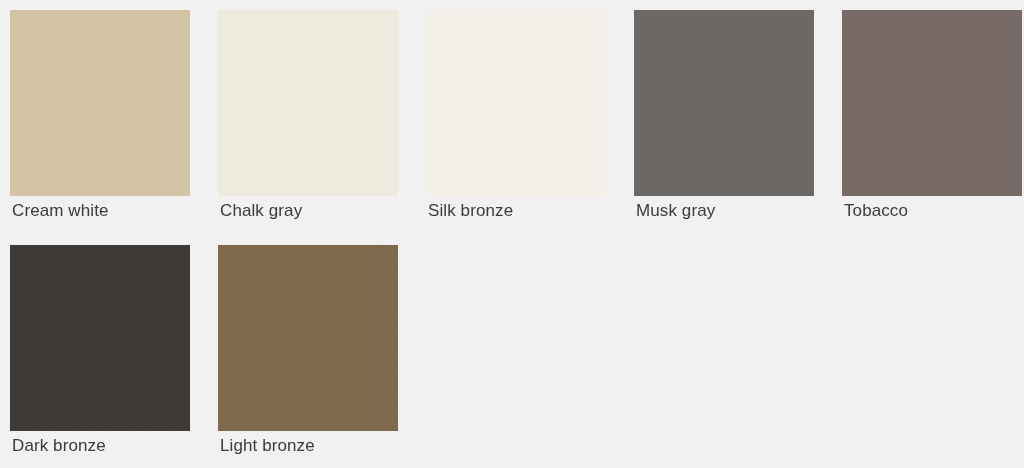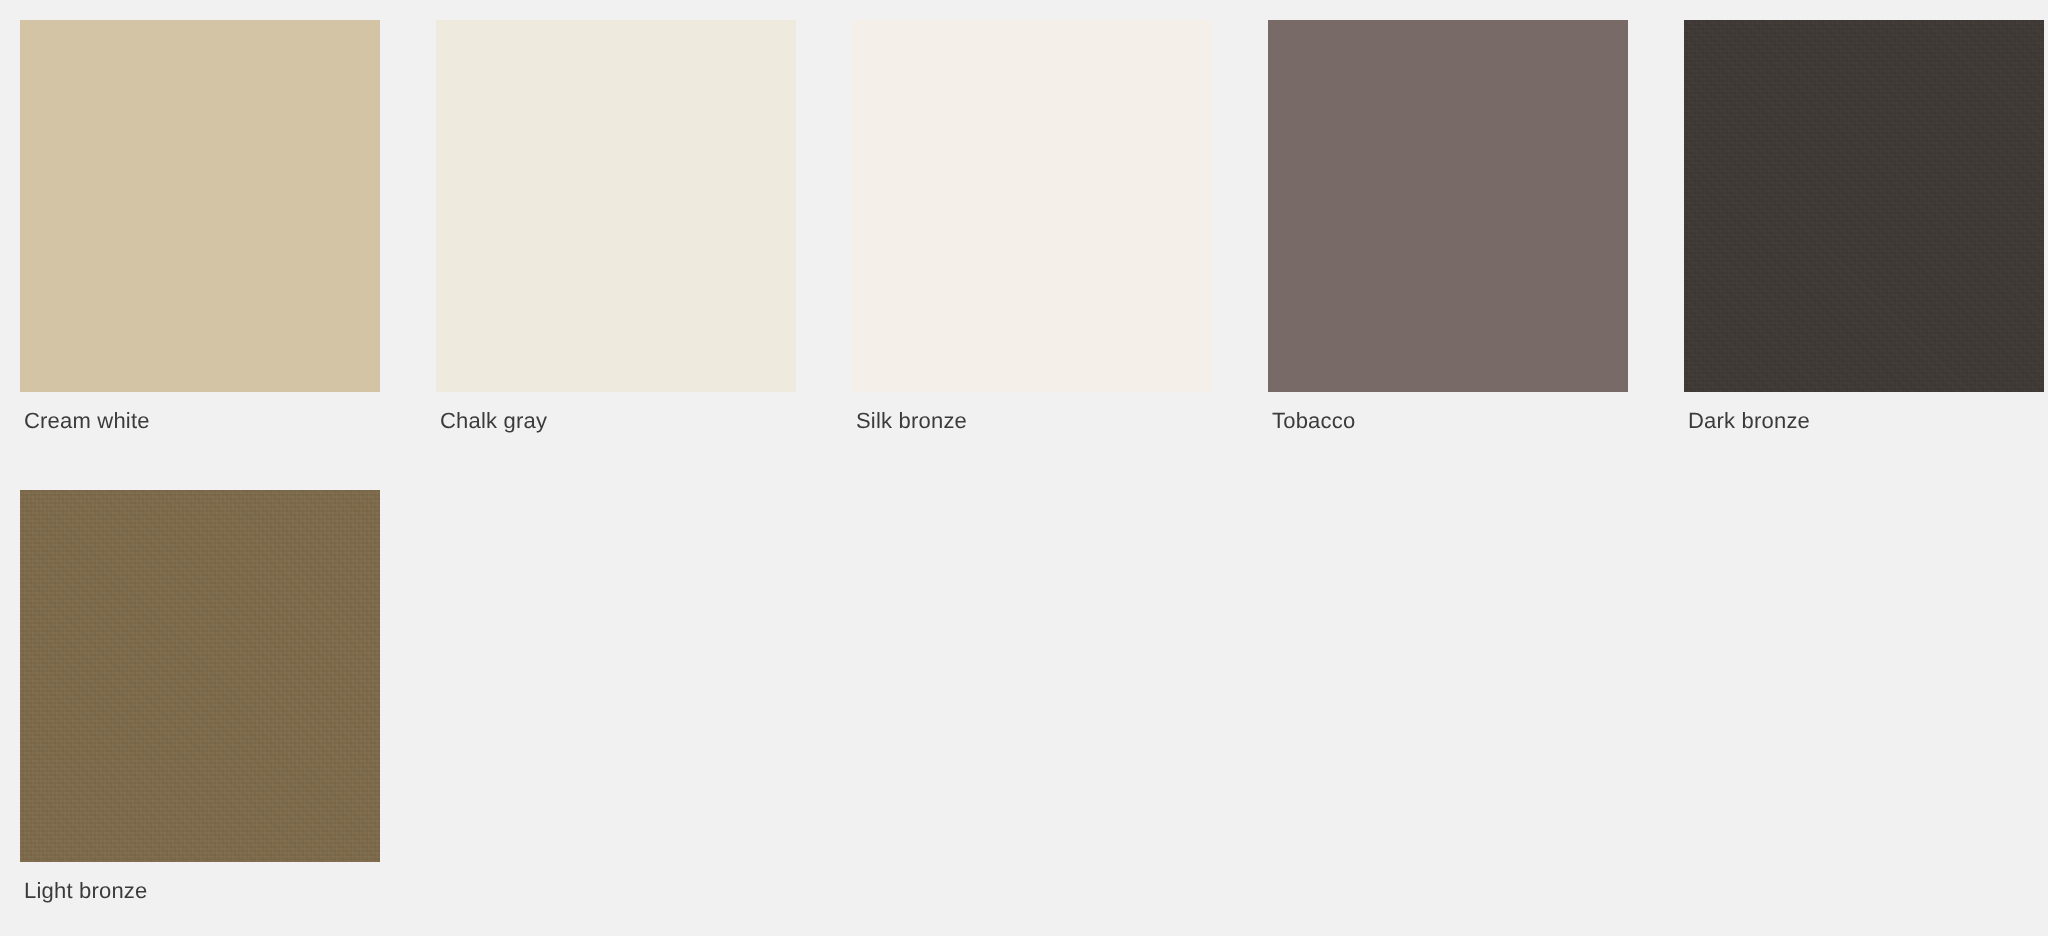--- a/index.html
+++ b/index.html
@@ -46,21 +46,21 @@
       repeating-linear-gradient(0deg,   rgba(255,255,255,0.022) 0 1px, rgba(0,0,0,0.022) 1px 2px),
       repeating-linear-gradient(90deg,  rgba(255,255,255,0.018) 0 1px, rgba(0,0,0,0.018) 1px 2px),
       repeating-linear-gradient(45deg,  rgba(255,255,255,0.012) 0 2px, rgba(0,0,0,0.012) 2px 4px);
     background-blend-mode: overlay, overlay, overlay;
   }
 
   .swatch-label {
     position: absolute;
     top: 193px;
     left: 2px;
-    font-size: 11px;
+    font-size: 17px;
     line-height: 16px;
     color: #3b3b3b;
     white-space: nowrap;
     letter-spacing: 0.1px;
   }
 </style>
 </head>
 <body>
 
 <div id="palette-grid">
@@ -70,20 +70,24 @@
     </div>
     <div class="swatch-cell">
       <div class="swatch-chip" style="background-color: rgb(239, 234, 222);"></div>
       <div class="swatch-label">Chalk gray</div>
     </div>
     <div class="swatch-cell">
       <div class="swatch-chip" style="background-color: rgb(244, 239, 232);"></div>
       <div class="swatch-label">Silk bronze</div>
     </div>
     <div class="swatch-cell">
+      <div class="swatch-chip" style="background-color: rgb(107, 104, 101);"></div>
+      <div class="swatch-label">Musk gray</div>
+    </div>
+    <div class="swatch-cell">
       <div class="swatch-chip" style="background-color: rgb(120, 106, 103);"></div>
       <div class="swatch-label">Tobacco</div>
     </div>
     <div class="swatch-cell">
       <div class="swatch-chip textured" style="background-color: rgb(64, 58, 55);"></div>
       <div class="swatch-label">Dark bronze</div>
     </div>
     <div class="swatch-cell">
       <div class="swatch-chip textured" style="background-color: rgb(125, 106, 76);"></div>
       <div class="swatch-label">Light bronze</div>

